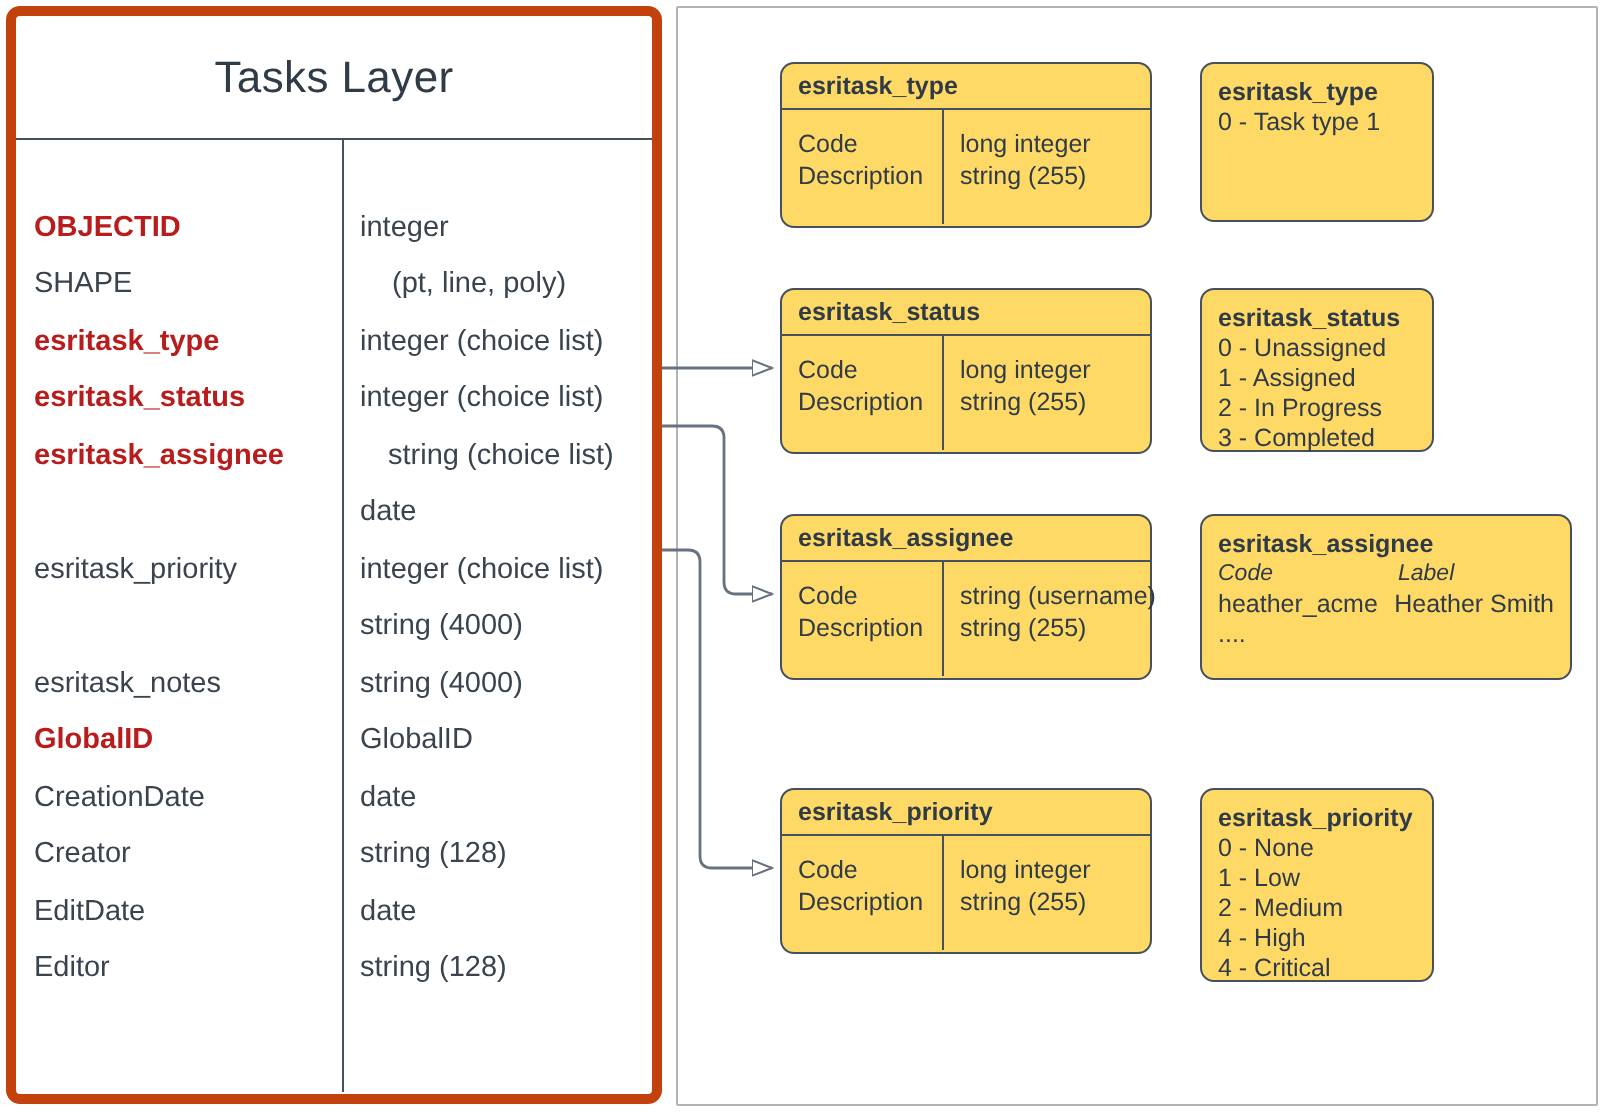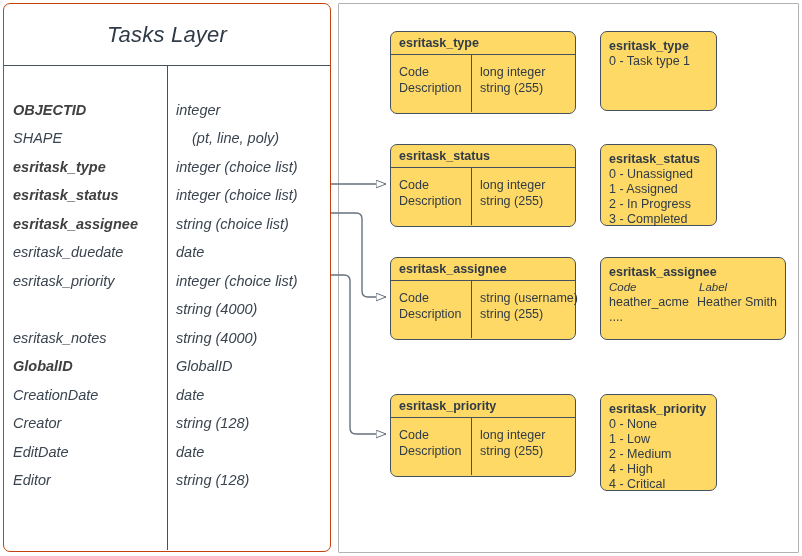--- a/index.html
+++ b/index.html
@@ -20,23 +20,22 @@
     position: absolute;
     border: 1px solid #b3b3b3;
     background: transparent;
     border-radius: 1px;
   }
 
   
   .entity {
     position: absolute;
     background: #ffffff;
-    border: 1px solid #c2410c;
+    border: 5px solid #c2410c;
     border-radius: 7px;
-    font-style: italic;
   }
   .entity-title {
     height: 62px;
     display: flex;
     align-items: center;
     justify-content: center;
     font-size: 22px;
     color: #2f3b47;
     border-bottom: 1px solid #45515f;
     letter-spacing: 0.2px;
@@ -53,21 +52,21 @@
   }
   .col-right { flex: 1; position: relative; }
   .fld {
     position: absolute;
     left: 9px;
     font-size: 14.5px;
     color: #3a444f;
     white-space: nowrap;
     line-height: 18px;
   }
-  .fld.b { font-weight: bold; color: #404040; }
+  .fld.b { font-weight: bold; color: #b91c1c; }
   .col-right .fld { left: 8px; }
 
   
   .ytable {
     position: absolute;
     background: #ffd966;
     border: 1px solid #45515f;
     border-radius: 7px;
   }
   .ytable-title {
@@ -143,35 +142,34 @@
 
   <div class="entity" style="left:3px; top:3px; width:328px; height:549px;">
     <div class="entity-title">Tasks Layer</div>
     <div class="entity-body">
       <div class="col-left">
         <div class="fld b" style="top:35px;">OBJECTID</div>
         <div class="fld" style="top:63px;text-align:right;">SHAPE</div>
         <div class="fld b" style="top:92px;">esritask_type</div>
         <div class="fld b" style="top:120px;">esritask_status</div>
         <div class="fld b" style="top:149px;">esritask_assignee</div>
-        <div class="fld" style="top:177px;">esritask_duedate</div>
         <div class="fld" style="top:206px;">esritask_priority</div>
         <div class="fld" style="top:263px;">esritask_notes</div>
         <div class="fld b" style="top:291px;">GlobalID</div>
         <div class="fld" style="top:320px;">CreationDate</div>
         <div class="fld" style="top:348px;">Creator</div>
         <div class="fld" style="top:377px;">EditDate</div>
         <div class="fld" style="top:405px;">Editor</div>
       </div>
       <div class="col-right">
         <div class="fld" style="top:35px;">integer</div>
         <div class="fld" style="top:63px;margin-left:16px;">(pt, line, poly)</div>
         <div class="fld" style="top:92px;">integer (choice list)</div>
         <div class="fld" style="top:120px;">integer (choice list)</div>
-        <div class="fld" style="top:149px;">string (choice list)</div>
+        <div class="fld" style="top:149px;margin-left:14px;">string (choice list)</div>
         <div class="fld" style="top:177px;">date</div>
         <div class="fld" style="top:206px;">integer (choice list)</div>
         <div class="fld" style="top:234px;">string (4000)</div>
         <div class="fld" style="top:263px;">string (4000)</div>
         <div class="fld" style="top:291px;">GlobalID</div>
         <div class="fld" style="top:320px;">date</div>
         <div class="fld" style="top:348px;">string (128)</div>
         <div class="fld" style="top:377px;">date</div>
         <div class="fld" style="top:405px;">string (128)</div>
       </div>

